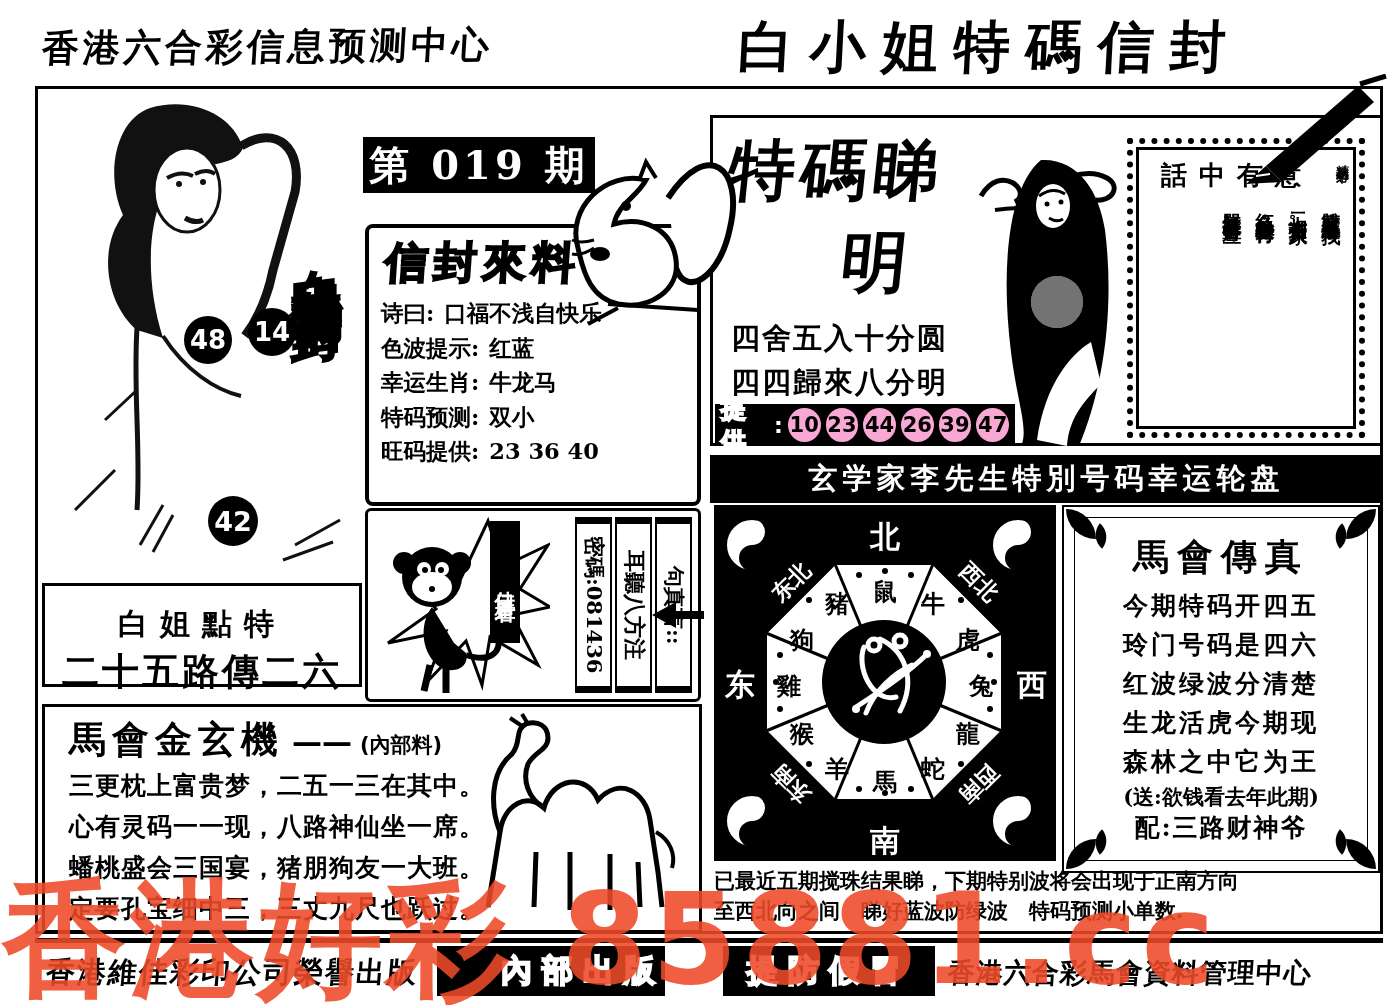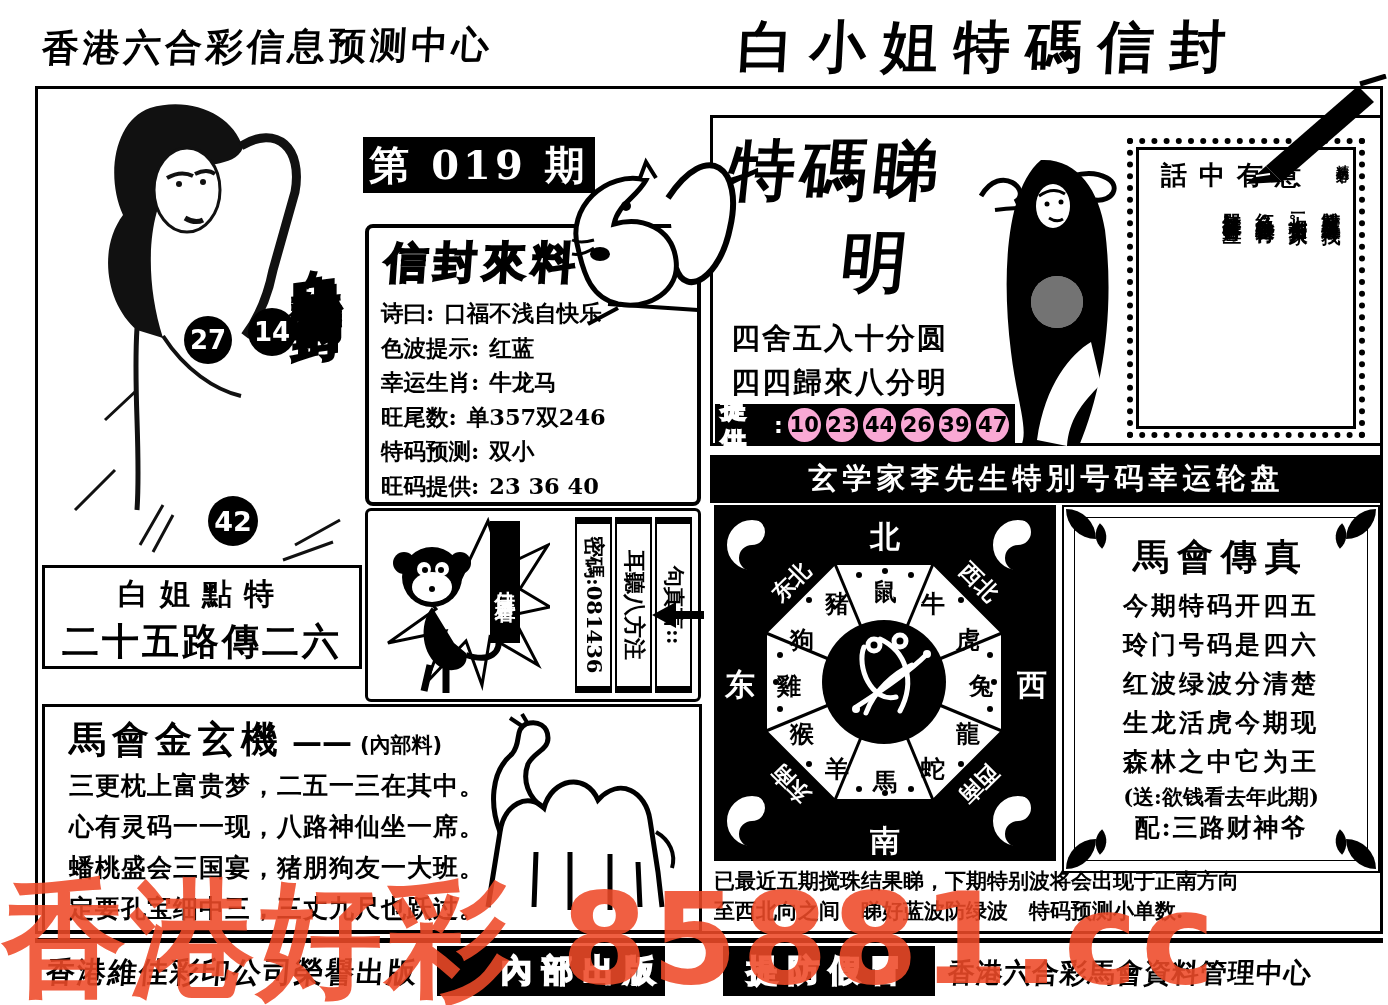--- a/index.html
+++ b/index.html
@@ -28,22 +28,22 @@
     font-size:50px; font-weight:900; letter-spacing:7px; color:#fff;
     -webkit-text-stroke:2.5px #000; transform:skewY(-7deg);
     font-family:"DejaVu Serif", serif;
   }
   .ball { background:#000; color:#fff; border-radius:50%; display:flex;
     align-items:center; justify-content:center; font-weight:900; }
   .ball-27 { left:184px; top:316px; width:48px; height:48px; font-size:26px; }
   .ball-14 { left:248px; top:308px; width:48px; height:48px; font-size:26px; }
   .ball-42 { left:208px; top:496px; width:50px; height:50px; font-size:27px; }
 
-  .diante { left:42px; top:565px; width:320px; height:104px; border:3px solid #000;
-    text-align:center; padding-top:6px; }
+  .diante { left:42px; top:583px; width:320px; height:104px; border:3px solid #000;
+    text-align:center; padding-top:18px; }
   .diante-t { font-size:30px; font-weight:900; letter-spacing:12px; font-family:"DejaVu Serif", serif; }
   .diante-l { font-size:37px; font-weight:900; letter-spacing:3px; margin-top:2px; font-family:"DejaVu Serif", serif; }
 
   .jinxj { left:42px; top:704px; width:660px; height:229px; border:3px solid #000; padding:8px 24px; }
   .jinxj-head { display:flex; align-items:baseline; gap:8px; }
   .jinxj-t { font-size:37px; font-weight:900; letter-spacing:6px; font-family:"DejaVu Serif", serif; }
   .jinxj-dash { font-size:30px; font-weight:900; }
   .jinxj-s { font-size:21px; font-weight:700; }
   .jinxj-line { font-size:25px; font-weight:800; line-height:41px; letter-spacing:1px;
     font-family:"DejaVu Serif", serif; white-space:nowrap; }
@@ -168,21 +168,21 @@
     <circle cx="134" cy="94" r="3" fill="#111"></circle>
       <circle cx="158" cy="92" r="3" fill="#111"></circle>
     <path d="M140,128 q10,6 18,2" stroke="#111" stroke-width="5" fill="none"></path>
     <path d="M196,56 C232,34 258,58 250,102 L228,180 C222,210 212,230 200,246" stroke="#111" stroke-width="9" fill="none"></path>
     <path d="M118,246 C140,280 170,300 196,306" stroke="#111" stroke-width="4" fill="none"></path>
     <path d="M60,330 L92,300 M30,420 L70,380 M250,455 L295,430 M238,470 L288,452" stroke="#111" stroke-width="3" fill="none"></path>
     <path d="M95,455 L118,415 M108,462 L128,425" stroke="#111" stroke-width="3" fill="none"></path>
   </svg>
 
   <div class="abs vtitle">白小姐特碼信封</div>
-  <div class="abs ball ball-27">27</div>
+  <div class="abs ball ball-27">48</div>
   <div class="abs ball ball-14">14</div>
   <div class="abs ball ball-42">42</div>
 
   <div class="abs diante">
     <div class="diante-t">白姐點特</div>
     <div class="diante-l">二十五路傳二六</div>
   </div>
 
   <div class="abs jinxj">
     <div class="jinxj-head">
@@ -223,24 +223,20 @@
         <span>诗曰:</span>
         <span>口福不浅自快乐</span>
       </div>
     <div class="erow">
         <span>色波提示:</span>
         <span>红蓝</span>
       </div>
     <div class="erow">
         <span>幸运生肖:</span>
         <span>牛龙马</span>
-      </div>
-    <div class="erow">
-        <span>旺尾数:</span>
-        <span>单357双246</span>
       </div>
     <div class="erow">
         <span>特码预测:</span>
         <span>双小</span>
       </div>
     <div class="erow">
         <span>旺码提供:</span>
         <span>23 36 40</span>
       </div>
   </div>

